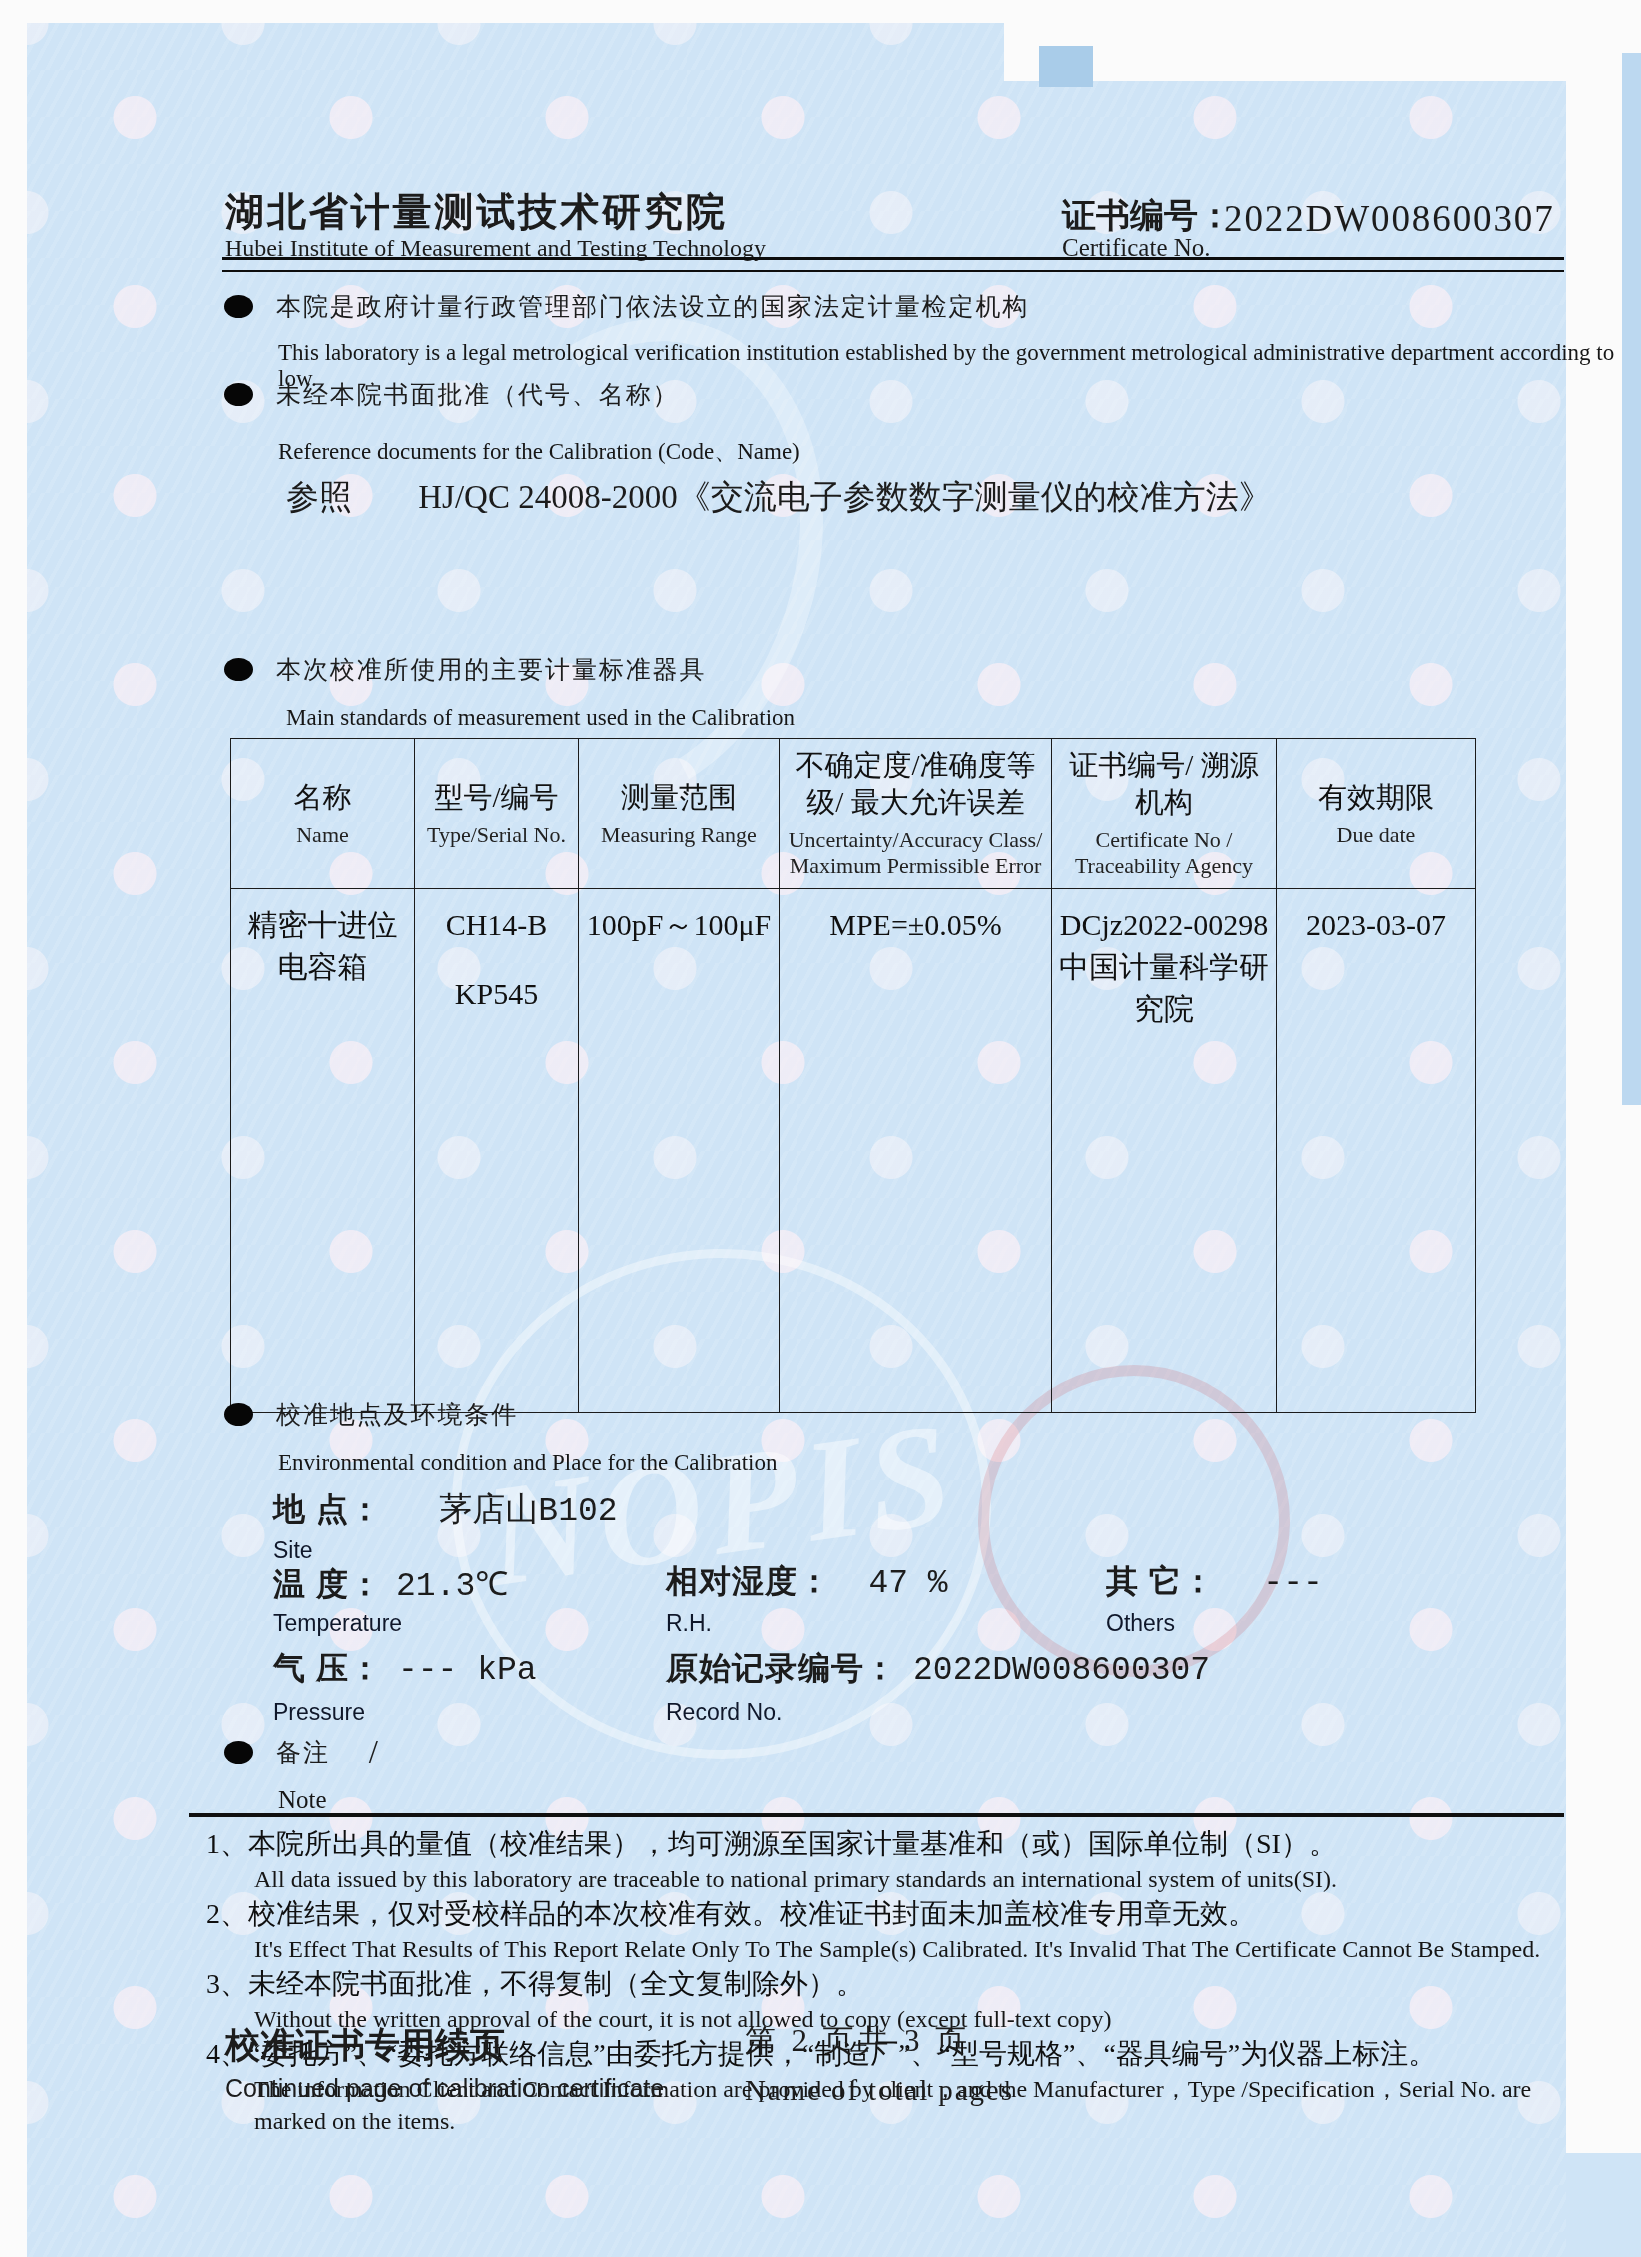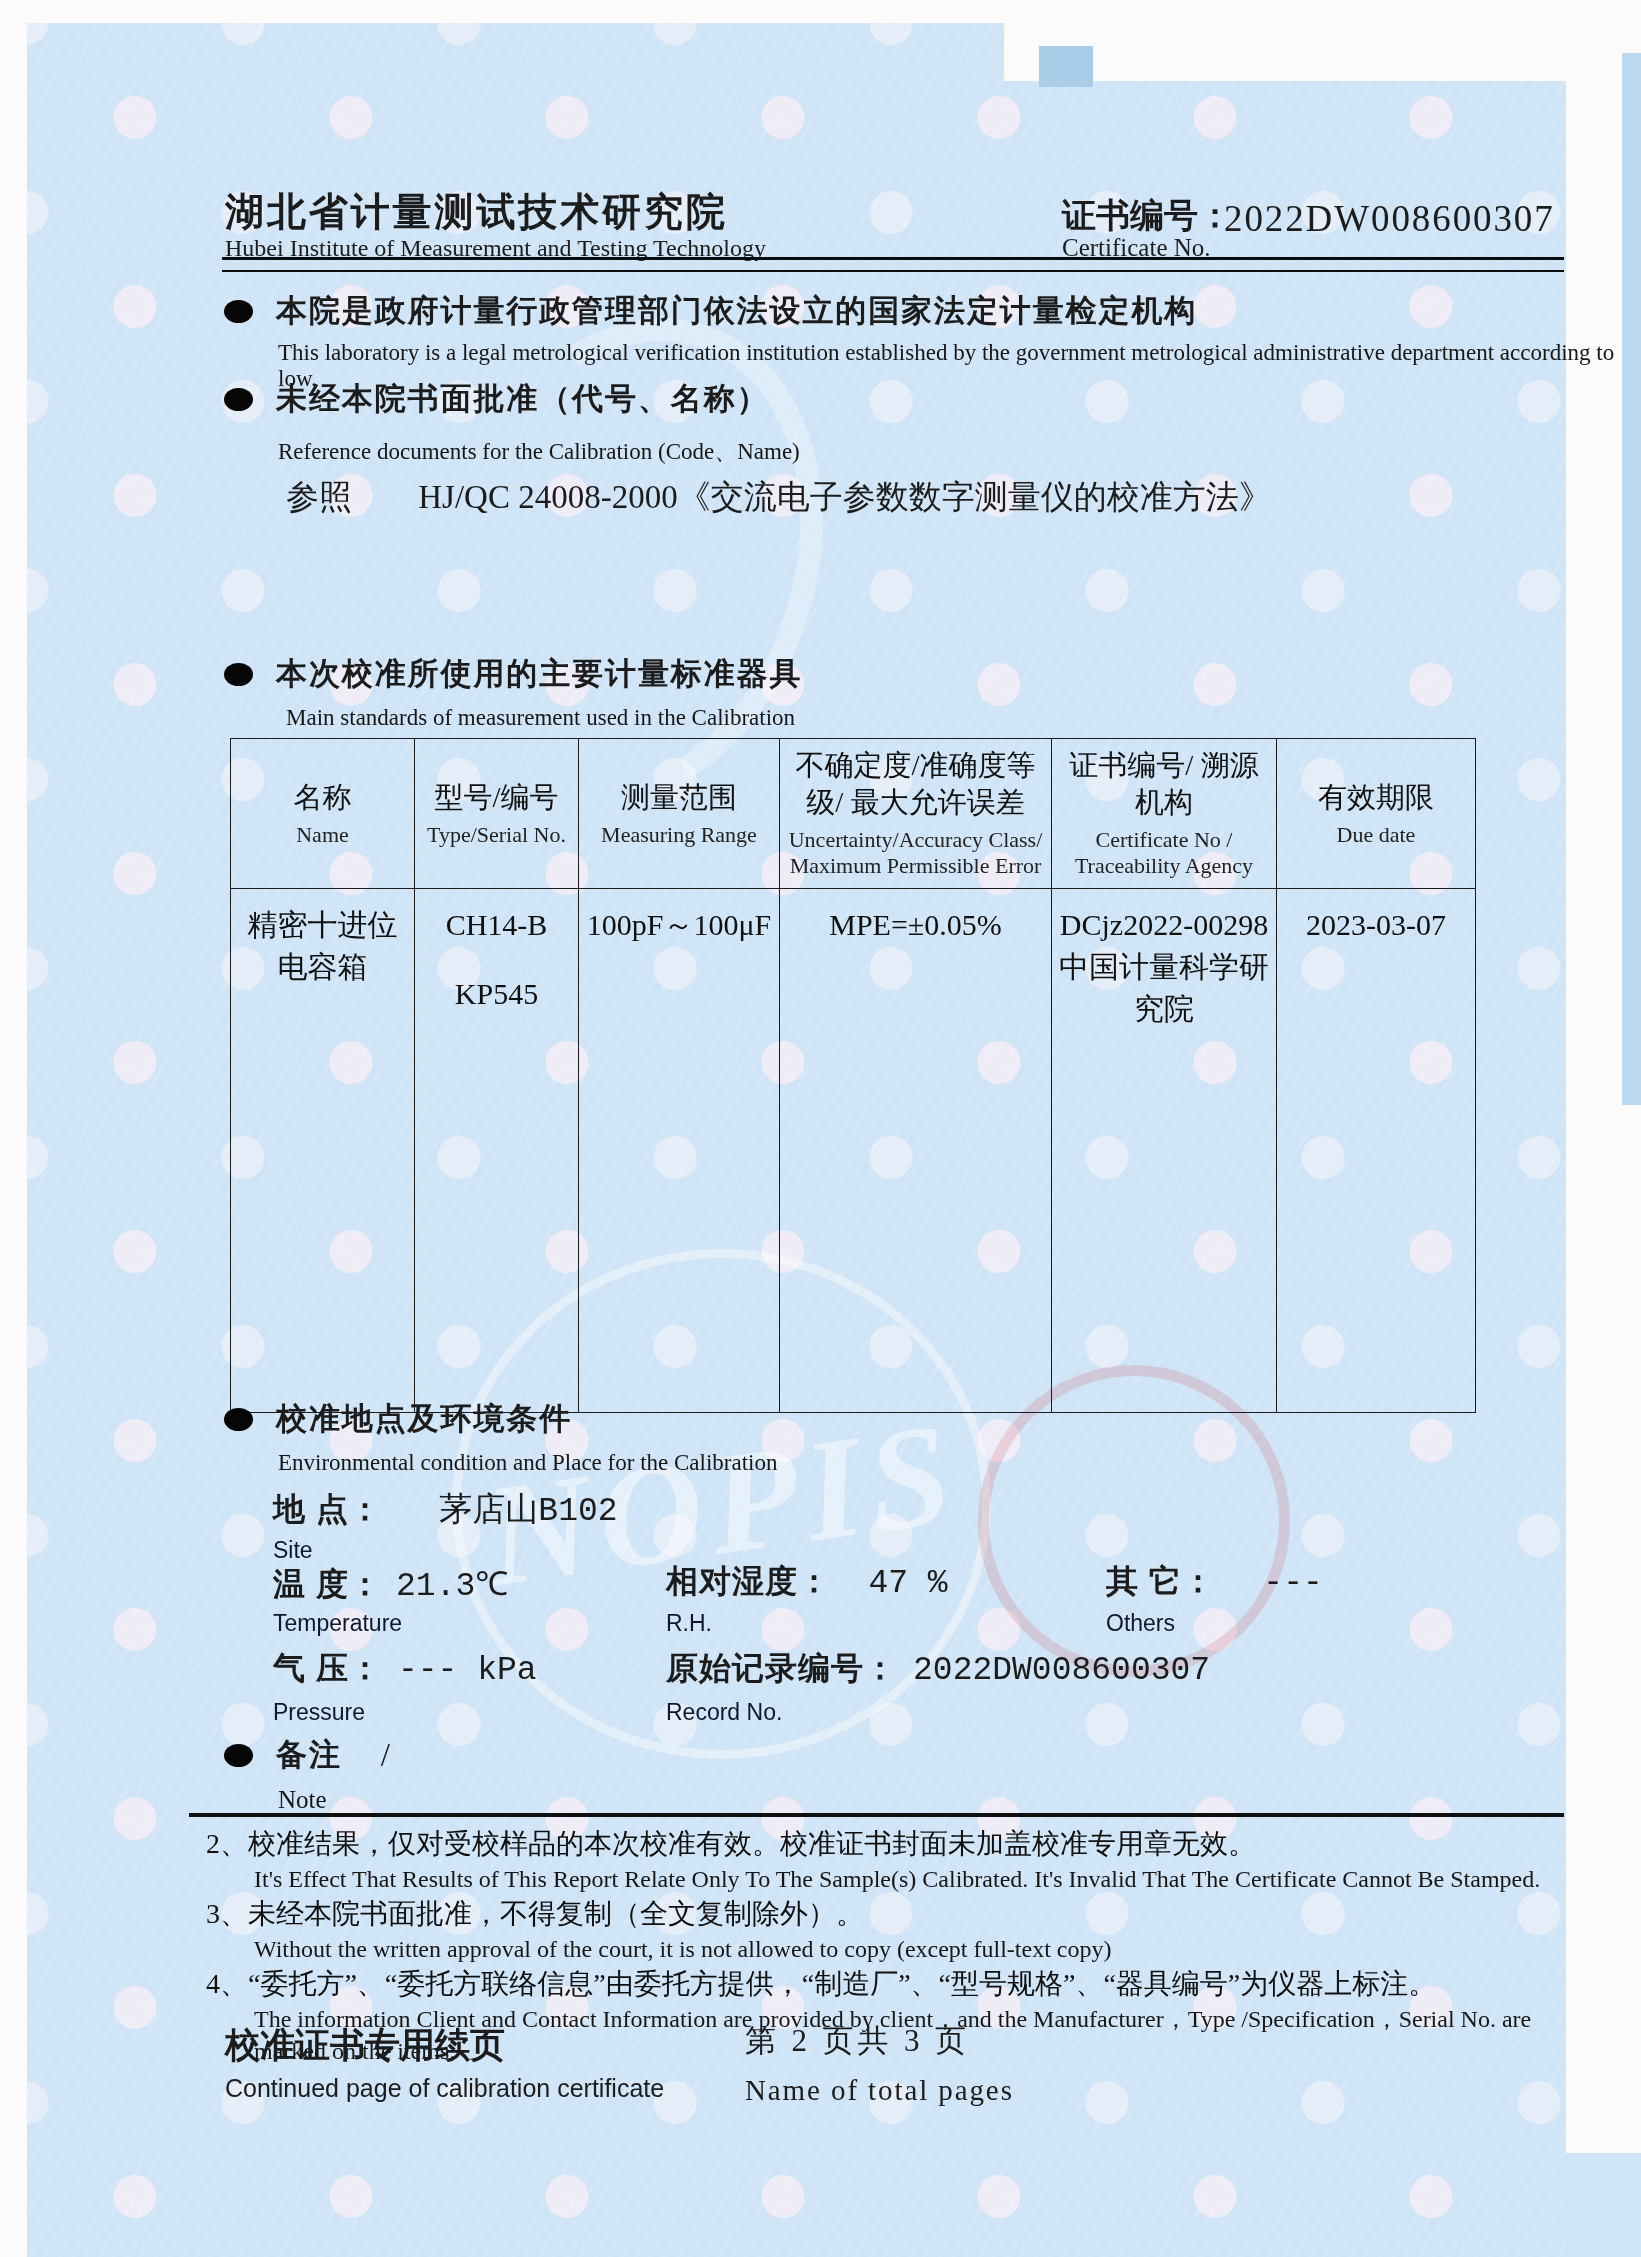--- a/index.html
+++ b/index.html
@@ -34,21 +34,21 @@
 
   .inst-cn{left:225px;top:185px;font-size:39px;letter-spacing:2.9px;}
   .inst-en{left:225px;top:235px;font-size:24px;}
   .cert-cn{left:1062px;top:193px;font-size:34px;}
   .cert-num{left:1224px;top:197px;font-size:37px;letter-spacing:1.9px;}
   .cert-en{left:1062px;top:234px;font-size:25px;}
   .double-rule{left:222px;top:257px;width:1342px;height:9.7px;border-top:3.9px solid #0d0d0d;border-bottom:2.9px solid #0d0d0d;}
 
   .bullet-row{display:flex;align-items:center;}
   .bullet{width:29px;height:23px;background:#060606;border-radius:50%;flex:0 0 auto;margin-right:23px;}
-  .h-cn{font-size:31px;font-weight:700;letter-spacing:1.9px;}
+  .h-cn{font-size:25px;font-weight:400;letter-spacing:1.9px;}
   .h-en{font-size:23px;font-family:"Liberation Serif",serif;color:#161616;}
 
   .s1-row{left:224px;top:290px;}  .s1-en{left:278px;top:340px;}
   .s2-row{left:224px;top:378px;}  .s2-en{left:278px;top:429px;margin-top:7px;}
   .ref-line{left:286px;top:475px;font-size:33px;}
   .ref-doc{margin-left:58px;}
   .s3-row{left:224px;top:653px;}  .s3-en{left:286px;top:705px;}
 
   table.std{position:absolute;left:230px;top:738px;width:1246px;border-collapse:collapse;table-layout:fixed;}
   table.std th,table.std td{border:1.9px solid #1b1b1b;padding:5.8px 5.8px;text-align:center;vertical-align:middle;}
@@ -232,20 +232,24 @@
   <div class="abs remark-row bullet-row">
     <span class="bullet"></span>
     <span class="h-cn">备注</span>
     <span class="remark-val">/</span>
   </div>
   <div class="abs remark-en h-en">Note</div>
   <div class="abs rule2"></div>
 
   <div class="abs notes">
     <div class="note">
+      <div class="note-cn">1、本院所出具的量值（校准结果），均可溯源至国家计量基准和（或）国际单位制（SI）。</div>
+      <div class="note-en">All data issued by this laboratory are traceable to national primary standards an international system of units(SI).</div>
+    </div>
+    <div class="note">
       <div class="note-cn">2、校准结果，仅对受校样品的本次校准有效。校准证书封面未加盖校准专用章无效。</div>
       <div class="note-en">It's Effect That Results of This Report Relate Only To The Sample(s) Calibrated. It's Invalid That The Certificate Cannot Be Stamped.</div>
     </div>
     <div class="note">
       <div class="note-cn">3、未经本院书面批准，不得复制（全文复制除外）。</div>
       <div class="note-en">Without the written approval of the court, it is not allowed to copy (except full-text copy)</div>
     </div>
     <div class="note">
       <div class="note-cn">4、“委托方”、“委托方联络信息”由委托方提供，“制造厂”、“型号规格”、“器具编号”为仪器上标注。</div>
       <div class="note-en">The information Client and Contact Information are provided by client，and the Manufacturer，Type /Specification，Serial No. are marked on the items.</div>

